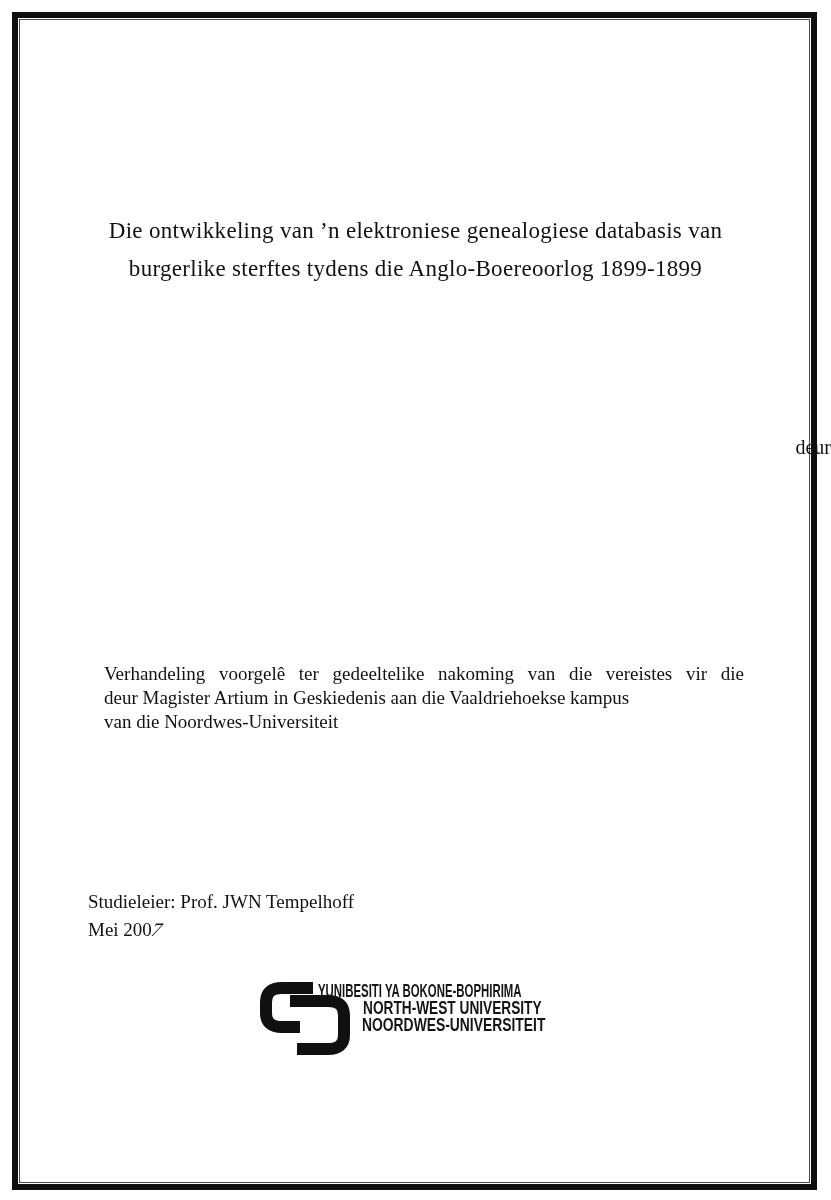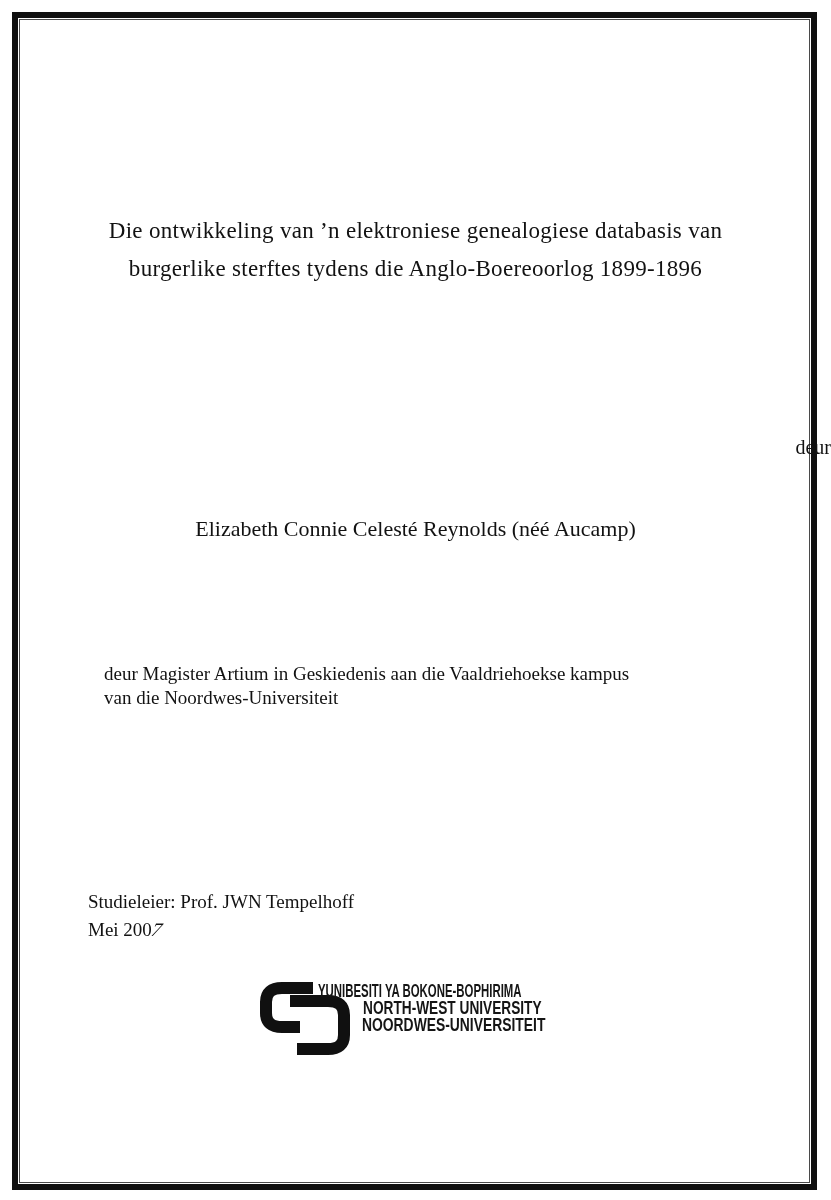--- a/index.html
+++ b/index.html
@@ -74,28 +74,28 @@
 <body>
 
 <div class="page">
 
   <div class="frame">
     <div class="frame-inner"></div>
   </div>
 
   <div class="title-block">
     <div>Die ontwikkeling van ’n elektroniese genealogiese databasis van</div>
-    <div>burgerlike sterftes tydens die Anglo-Boereoorlog 1899-1896</div>
+    <div>burgerlike sterftes tydens die Anglo-Boereoorlog 1899-1899</div>
   </div>
 
   <div class="byline">deur</div>
 
-  <div class="author">Elizabeth Connie Celesté Reynolds (néé Aucamp)</div>
 
   <div class="statement">
+    <div class="justified">Verhandeling voorgelê ter gedeeltelike nakoming van die vereistes vir die</div>
     <div><span>deur </span><span class="it">Magister Artium</span><span> in Geskiedenis aan die Vaaldriehoekse kampus</span></div>
     <div>van die Noordwes-Universiteit</div>
   </div>
 
   <div class="supervisor-block">
     <div>Studieleier: Prof. JWN Tempelhoff</div>
     <div><span>Mei 200</span><span class="y7">7</span></div>
   </div>
 
   <svg class="logo-mark" width="102" height="84" viewBox="0 0 102 84" aria-hidden="true">

